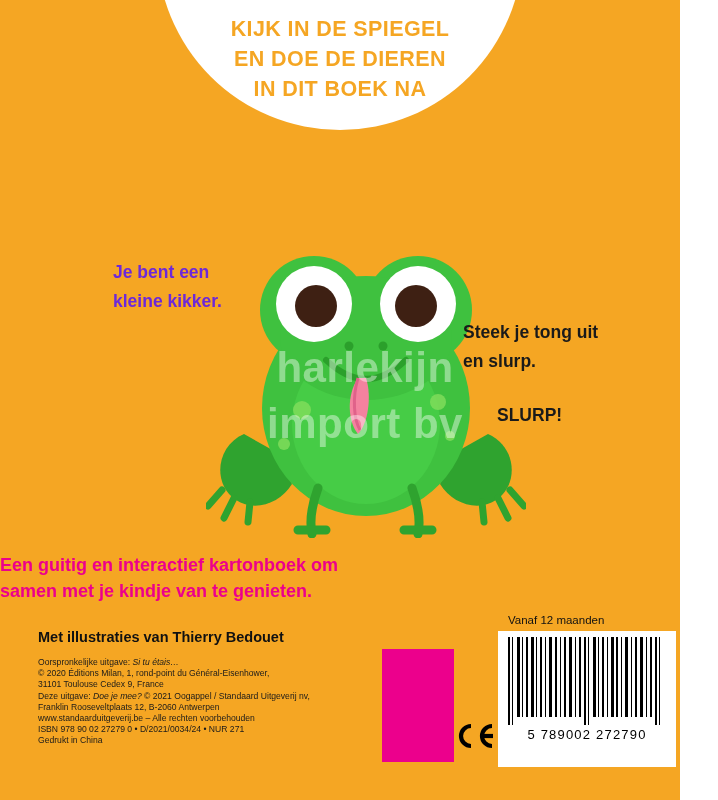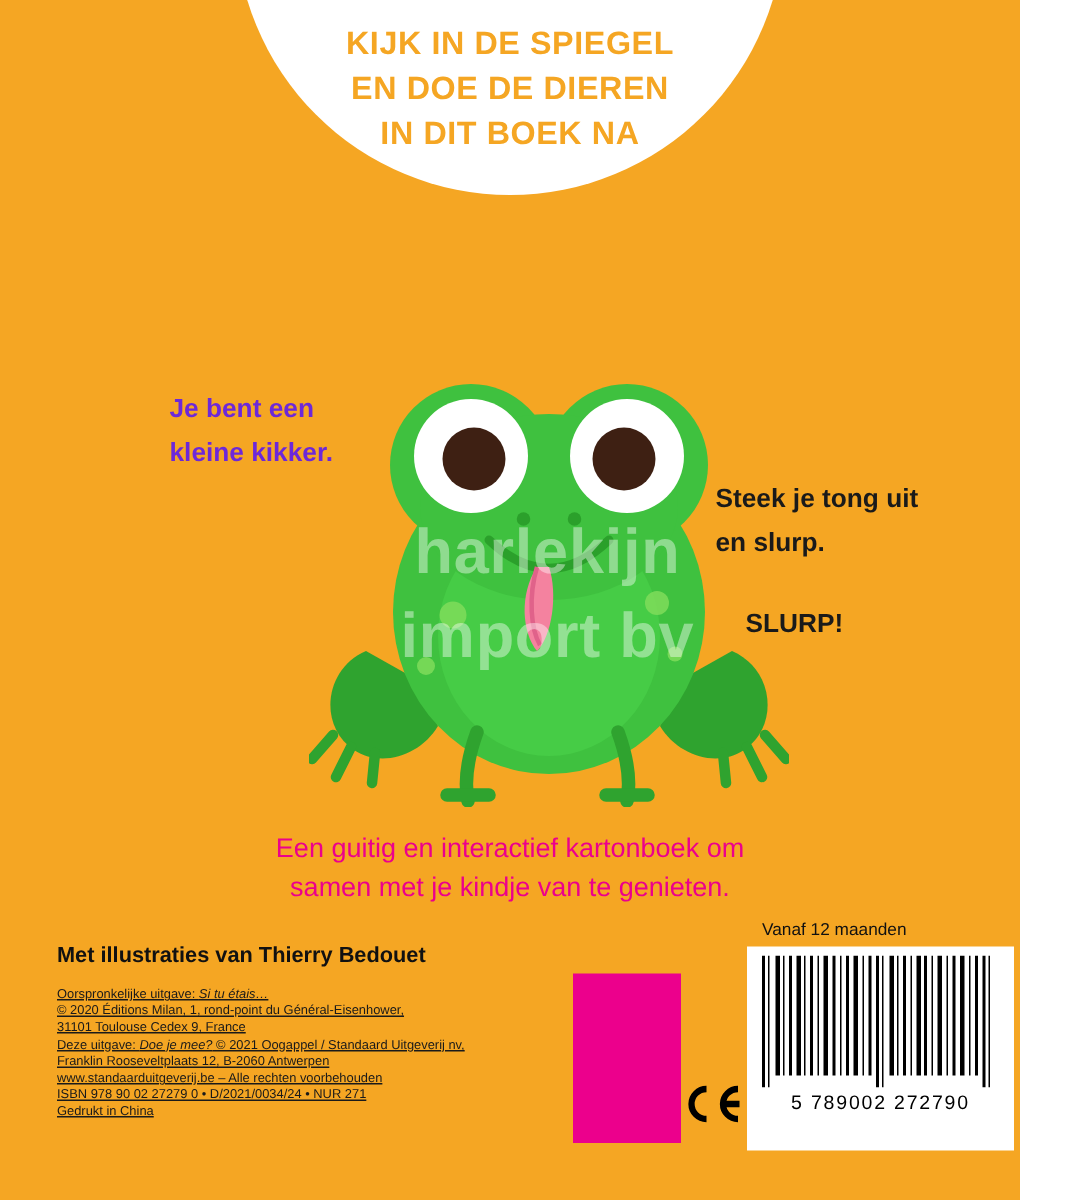--- a/index.html
+++ b/index.html
@@ -51,21 +51,21 @@
     left: 113px;
     top: 258px;
     width: 160px;
     font-size: 17.5px;
     font-weight: bold;
     color: #6d28d9;
     line-height: 29px;
   }
   .txt-right {
     position: absolute;
-    left: 477px;
+    left: 463px;
     top: 318px;
     width: 200px;
     font-size: 17.5px;
     font-weight: bold;
     color: #1a1a1a;
     line-height: 29px;
   }
   .txt-slurp {
     position: absolute;
     left: 497px;
@@ -99,23 +99,22 @@
     pointer-events: none;
     z-index: 5;
   }
 
   
   .tagline {
     position: absolute;
     left: 0;
     right: 0;
     top: 552px;
-    text-align: center;
     color: #EC008C;
-    font-weight: normal;
+    font-weight: bold;
     font-size: 18px;
     line-height: 26px;
   }
 
   
   .credit {
     position: absolute;
     left: 38px;
     top: 629px;
     font-size: 14.5px;
@@ -125,21 +124,20 @@
 
   
   .colophon {
     position: absolute;
     left: 38px;
     top: 657px;
     width: 420px;
     font-size: 8.6px;
     line-height: 11.2px;
     color: #1a1a1a;
-    text-decoration: underline;
   }
   .colophon .it { font-style: italic; }
 
   
   .age {
     position: absolute;
     left: 508px;
     top: 614px;
     font-size: 11.5px;
     color: #111;

